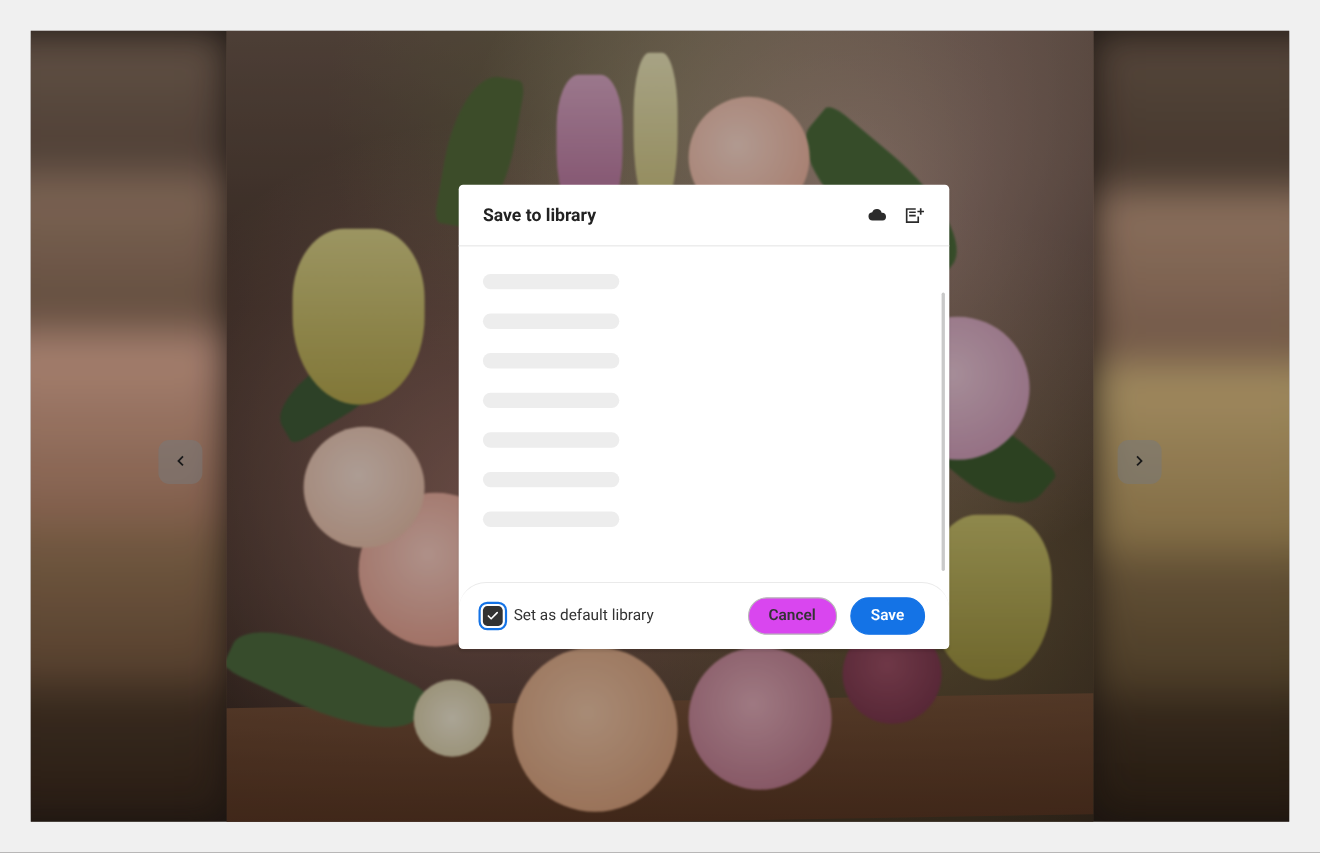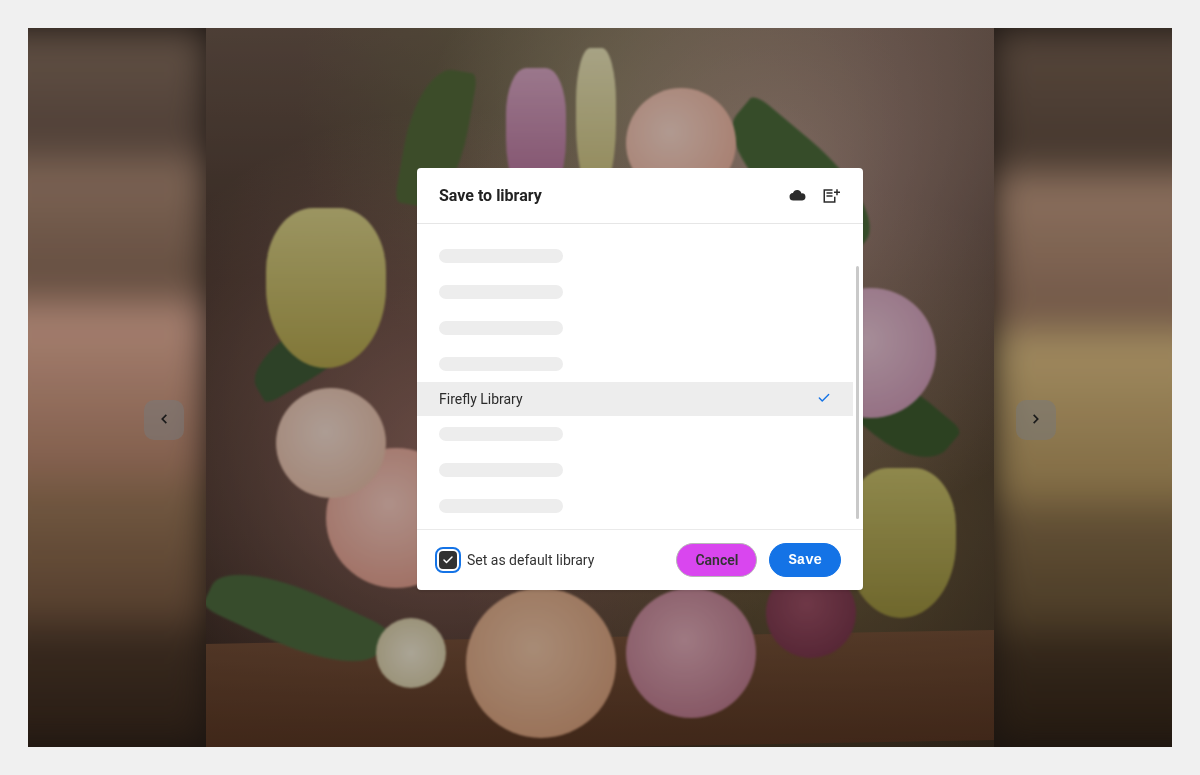--- a/index.html
+++ b/index.html
@@ -172,20 +172,21 @@
   }
   .lib-row .label { flex: 1; }
   .lib-row .check svg { width: 14px; height: 14px; stroke: #1473e6; stroke-width: 2.4; fill: none; stroke-linecap: round; stroke-linejoin: round; }
 
   .modal-footer {
     height: 60px;
     padding: 0 22px;
     display: flex;
     align-items: center;
     border-top: 1px solid #eaeaea;
+    border-radius: 25px;
   }
   .chk-wrap {
     display: flex;
     align-items: center;
     flex: 1;
     gap: 10px;
   }
   .chk {
     width: 18px;
     height: 18px;
@@ -204,21 +205,21 @@
     border-radius: 18px;
     padding: 0 18px;
     font-size: 14px;
     font-weight: 600;
     display: flex;
     align-items: center;
     cursor: pointer;
     margin-left: 12px;
   }
   .btn.secondary { background: #d946ef; color: #333; border: 1.5px solid #b8b8b8; }
-  .btn.primary   { background: #1473e6; color: #fff; border: 1.5px solid #1473e6; font-family: Liberation Mono, monospace; }
+  .btn.primary   { background: #1473e6; color: #fff; border: 1.5px solid #1473e6; }
 </style>
 </head>
 <body>
 
 <div class="stage">
 
   <div class="side-blur left">
     <div class="stripe" style="top:0;height:18%;background:linear-gradient(#6a584b,#54433a);"></div>
     <div class="stripe" style="top:18%;height:20%;background:linear-gradient(#8a6f5e,#6a5243);"></div>
     <div class="stripe" style="top:38%;height:25%;background:linear-gradient(#b98f7e,#8a6450);"></div>
@@ -296,28 +297,20 @@
         <div class="placeholder-row">
             <div class="bar"></div>
           </div>
         <div class="placeholder-row">
             <div class="bar"></div>
           </div>
         <div class="placeholder-row">
             <div class="bar"></div>
           </div>
 
-        <div class="lib-row">
-          <span class="label">Firefly Library</span>
-          <span class="check">
-            <svg viewBox="0 0 24 24">
-                <path d="M4 12l5 5L20 6"></path>
-              </svg>
-          </span>
-        </div>
 
         <div class="placeholder-row">
             <div class="bar"></div>
           </div>
         <div class="placeholder-row">
             <div class="bar"></div>
           </div>
         <div class="placeholder-row">
             <div class="bar"></div>
           </div>

